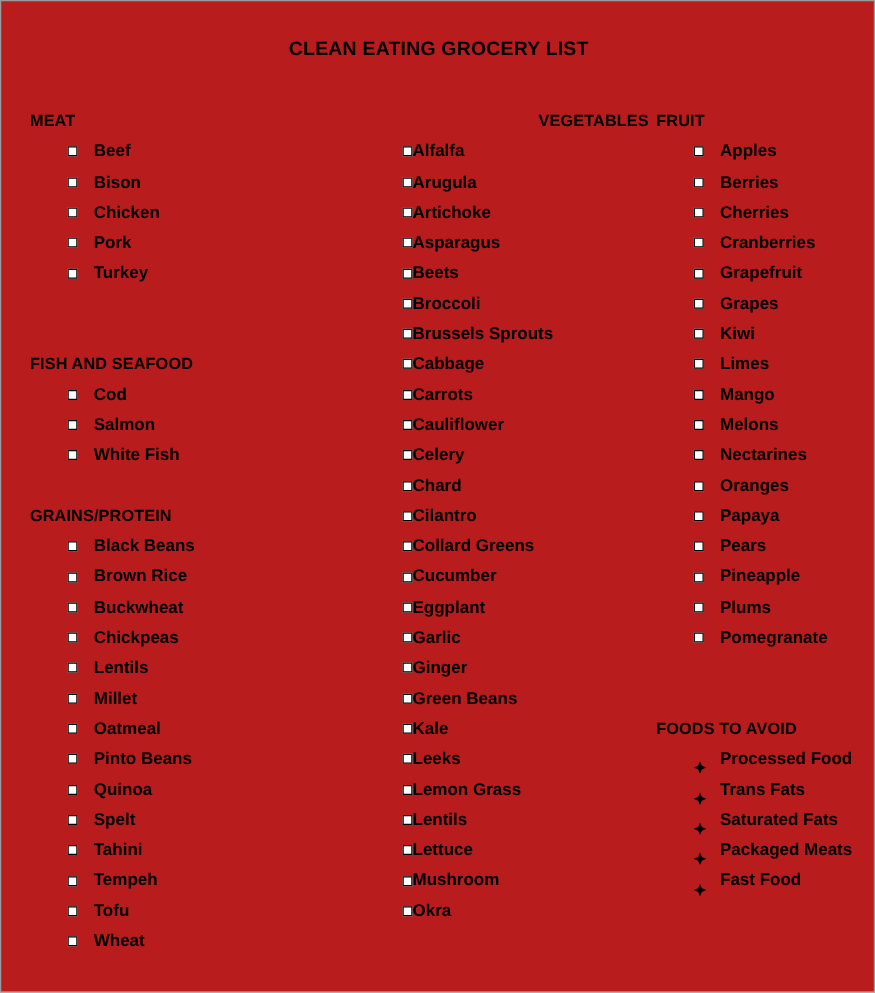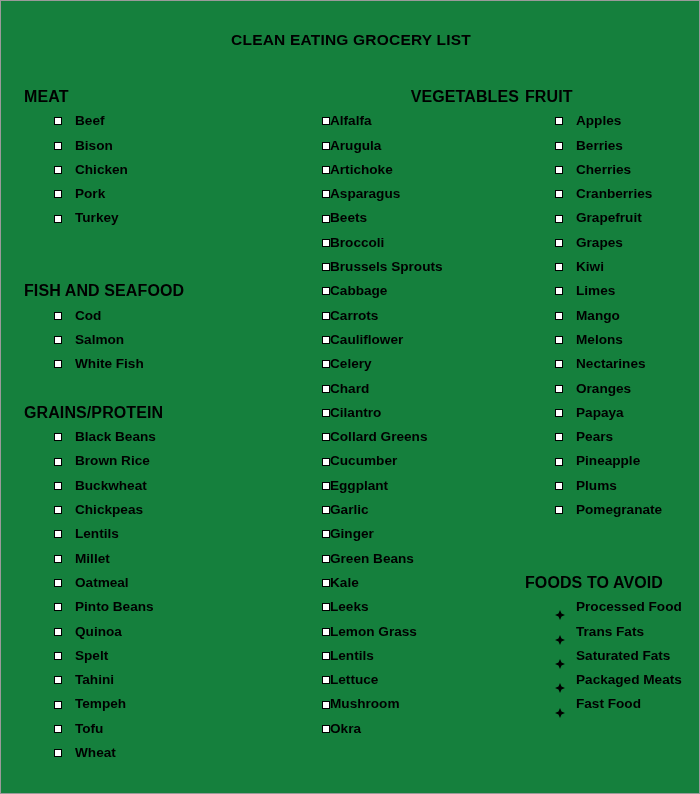--- a/index.html
+++ b/index.html
@@ -8,21 +8,21 @@
     background: #ffffff;
   }
   body {
     font-family: "Liberation Sans", sans-serif;
     color: #000000;
   }
   #page {
     position: relative;
     width: 700px;
     height: 794px;
-    background: #15803d;
+    background: #b91c1c;
     border: 1px solid #9a9a9a;
     box-sizing: border-box;
     overflow: hidden;
   }
   #title {
     position: absolute;
     top: 30px;
     left: 0;
     width: 700px;
     text-align: center;
@@ -32,21 +32,21 @@
     line-height: 18px;
   }
   .column {
     position: absolute;
     top: 84px;
   }
   #col-1 { left: 23px;  width: 250px; }
   #col-2 { left: 278px; width: 240px; text-align: right; }
   #col-3 { left: 524px; width: 175px; }
   .section-heading {
-    font-size: 16px;
+    font-size: 13px;
     font-weight: bold;
     letter-spacing: 0.1px;
     line-height: 24.3px;
     height: 24.3px;
     white-space: nowrap;
   }
   .gap-1 { height: 24.3px; }
   .gap-2 { height: 48.6px; }
 
   ul.items {

